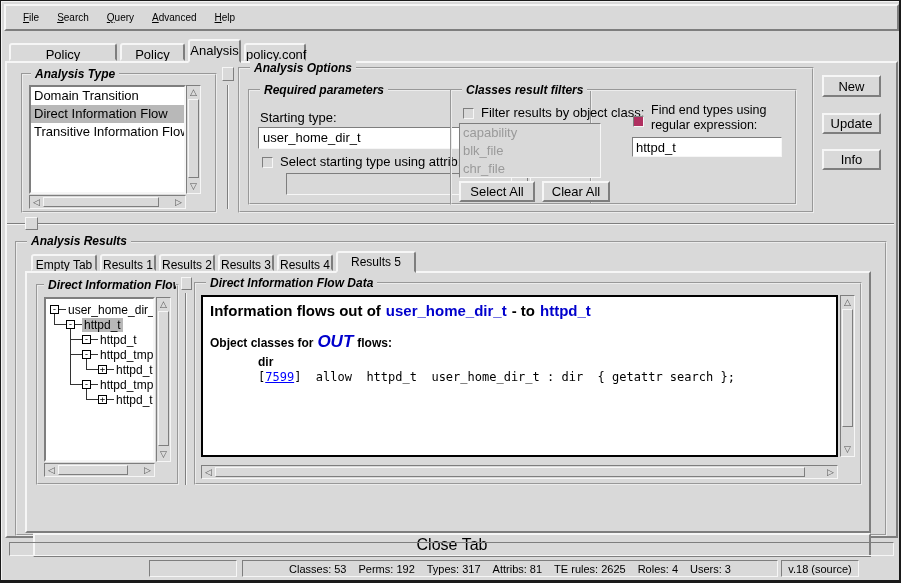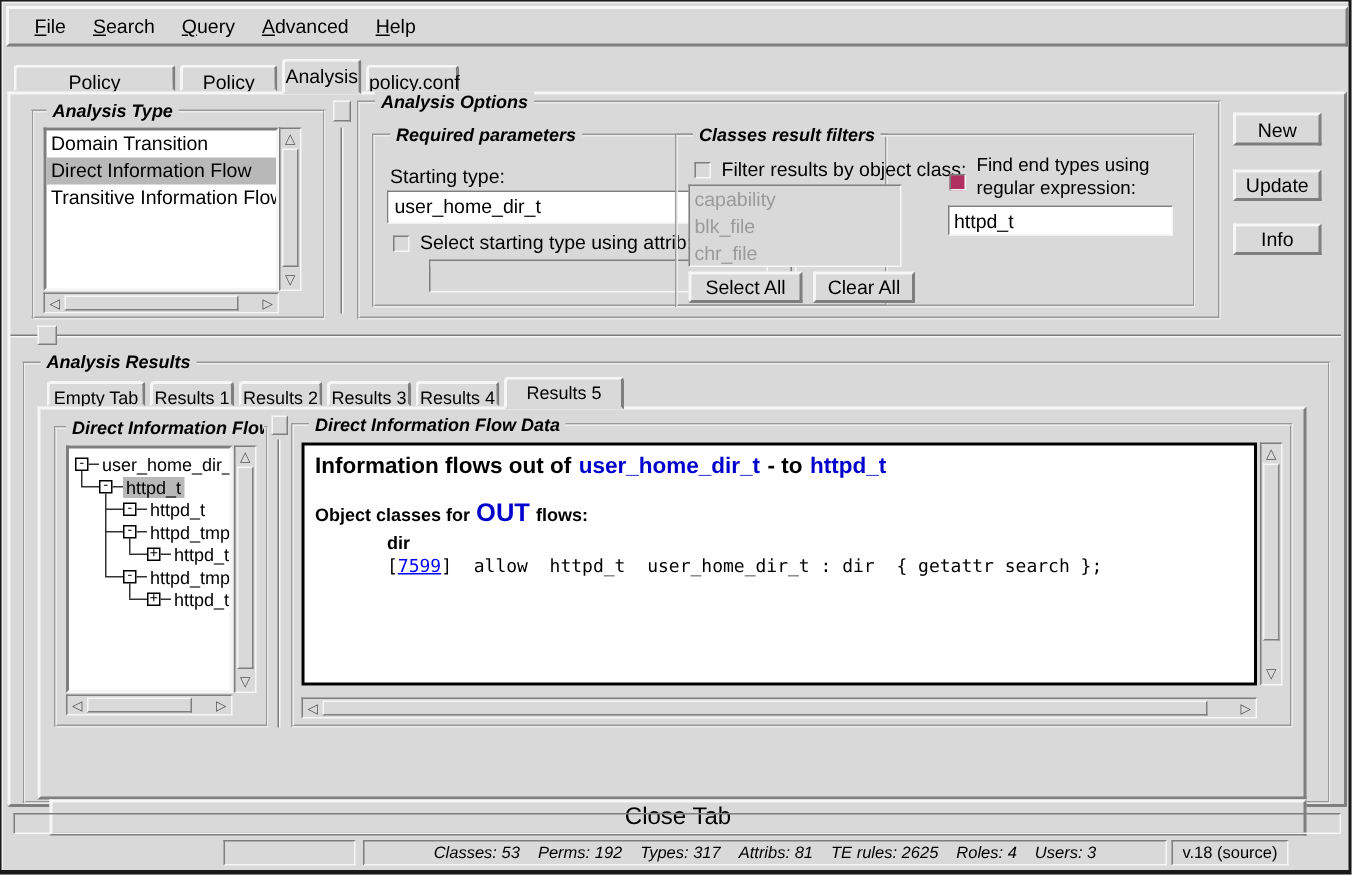--- a/index.html
+++ b/index.html
@@ -17,21 +17,21 @@
 
   .raised  { border:2px solid; border-color:#f6f6f6 #7e7e7e #7e7e7e #f6f6f6; background:var(--background,#d9d9d9); }
   .raised1 { border:1px solid; border-color:#f6f6f6 #7e7e7e #7e7e7e #f6f6f6; background:var(--background,#d9d9d9); }
   .sunken  { border:2px solid; border-color:#7e7e7e #f6f6f6 #f6f6f6 #7e7e7e; }
   .sunken1 { border:1px solid; border-color:#7e7e7e #f6f6f6 #f6f6f6 #7e7e7e; }
 
   .abs { position:absolute; }
 
   
   .menubar { left:3px; top:3px; width:895px; height:27px; display:flex; align-items:center; padding-left:8px; }
-  .menu-item { padding:3px 9px; font-size:13px; color:#000; cursor:default; }
+  .menu-item { padding:3px 9px; font-size:10px; color:#000; cursor:default; }
   .menu-label { display:inline-block; }
   .menu-label::first-letter { text-decoration:underline; }
 
   
   .tab { position:absolute; border:2px solid; border-color:#f6f6f6 #7e7e7e transparent #f6f6f6; background:var(--background,#d9d9d9);
          font-size:13px; text-align:center; padding-top:2px; border-radius:3px 3px 0 0; }
   .tab.active { z-index:5; }
 
   .panel { background:var(--background,#d9d9d9); }
 
@@ -80,28 +80,28 @@
   .tree-label { font-size:12px; white-space:nowrap; padding:0 2px; }
   .tree-label.selected { background:var(--selection_gray,#b8b8b8); }
   .tline { position:absolute; background:#333; }
 
   
   .textarea { background:#fff; border:2px solid #000; overflow:hidden; padding:3px 7px; }
   .headline { font-size:15px; font-weight:bold; color:#000; margin-top:2px; white-space:nowrap; }
   .headline .blue { color:var(--accent_blue,#0000cc); }
   .headline span { margin-right:5px; }
   .subhead { margin-top:13px; font-size:12px; font-weight:bold; white-space:nowrap; }
-  .subhead .out { font-size:17px; color:var(--accent_blue,#0000cc); margin:0 4px; }
+  .subhead .out { font-size:17px; color:var(--accent_blue,#0000cc); margin:0 4px;font-style:italic; }
   .obj-class { font-size:12px; font-weight:bold; padding-left:48px; margin-top:3px; }
   .rule-line { font-family:"DejaVu Sans Mono",monospace; font-size:12px; padding-left:48px; margin-top:1px; white-space:pre; }
   .rule-line a { color:var(--link_blue,#0000ff); text-decoration:underline; }
 
   .status-box { position:absolute; border:1px solid; border-color:#7e7e7e #f6f6f6 #f6f6f6 #7e7e7e;
                 display:flex; align-items:center; justify-content:center; font-size:11px; color:#000; }
-  .stats span { margin:0 6px; white-space:nowrap;font-style:italic; }
+  .stats span { margin:0 6px; white-space:nowrap; }
 </style>
 </head>
 <body>
 
 <div class="window">
 
   <div class="abs menubar raised">
     <div class="menu-item"><span class="menu-label">File</span></div>
     <div class="menu-item"><span class="menu-label">Search</span></div>
     <div class="menu-item"><span class="menu-label">Query</span></div>

